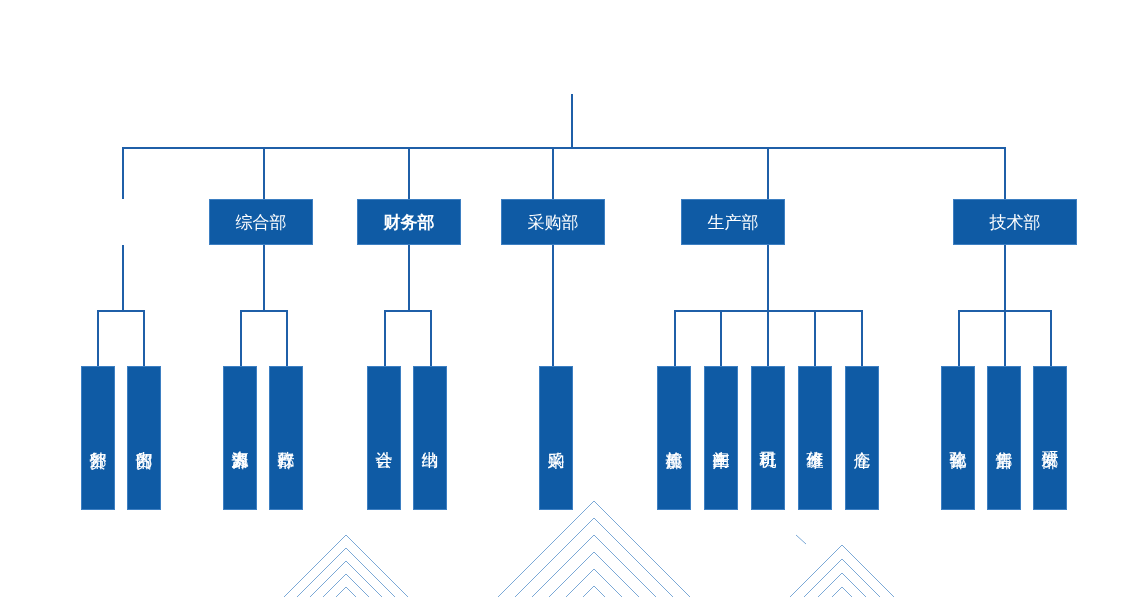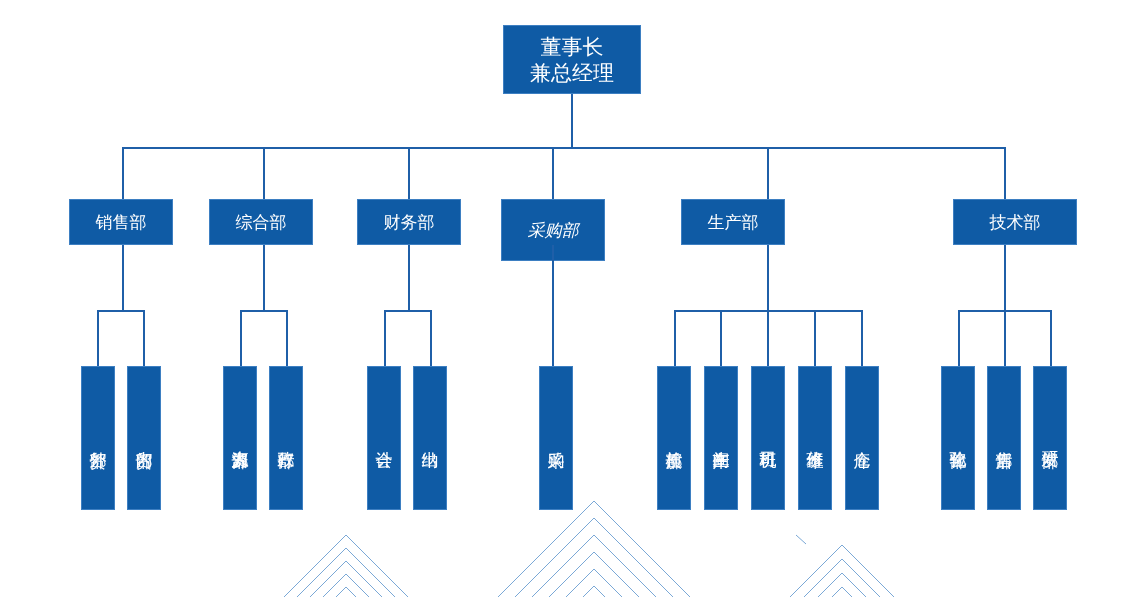--- a/index.html
+++ b/index.html
@@ -74,45 +74,38 @@
       <polyline points="546,600 594,552 642,600" fill="none" stroke="#7aa8d6" stroke-width="1"></polyline>
       <polyline points="563,600 594,569 625,600" fill="none" stroke="#7aa8d6" stroke-width="1"></polyline>
       <polyline points="580,600 594,586 608,600" fill="none" stroke="#7aa8d6" stroke-width="1"></polyline>
       <polyline points="787,600 842,545 897,600" fill="none" stroke="#7aa8d6" stroke-width="1"></polyline>
       <polyline points="801,600 842,559 883,600" fill="none" stroke="#7aa8d6" stroke-width="1"></polyline>
       <polyline points="815,600 842,573 869,600" fill="none" stroke="#7aa8d6" stroke-width="1"></polyline>
       <polyline points="829,600 842,587 855,600" fill="none" stroke="#7aa8d6" stroke-width="1"></polyline>
       <line x1="796" y1="535" x2="806" y2="544" stroke="#7aa8d6" stroke-width="1"></line>
     </svg>
 
-  <div class="node node-top" style="left:503px;top:25px;width:138px;height:69px;">
-    <span>董事长</span>
-    <span>兼总经理</span>
-  </div>
 
   <div class="line" style="left:571px;top:94px;width:2px;height:55px;"></div>
   <div class="line" style="left:122px;top:147px;width:884px;height:2px;"></div>
 
   <div class="line" style="left:122px;top:147px;width:2px;height:52px;"></div>
   <div class="line" style="left:263px;top:147px;width:2px;height:52px;"></div>
   <div class="line" style="left:408px;top:147px;width:2px;height:52px;"></div>
   <div class="line" style="left:552px;top:147px;width:2px;height:52px;"></div>
   <div class="line" style="left:767px;top:147px;width:2px;height:52px;"></div>
   <div class="line" style="left:1004px;top:147px;width:2px;height:52px;"></div>
 
-  <div class="node node-dept" style="left:69px;top:199px;width:104px;height:46px;">
-    <span>销售部</span>
-  </div>
   <div class="node node-dept" style="left:209px;top:199px;width:104px;height:46px;">
     <span>综合部</span>
   </div>
-  <div class="node node-dept" style="left:357px;top:199px;width:104px;height:46px;">
+  <div class="node node-dept" style="left:357px;top:199px;width:104px;height:46px;font-weight:bold;">
     <span>财务部</span>
   </div>
-  <div class="node node-dept" style="left:501px;top:199px;width:104px;height:62px;font-style:italic;">
+  <div class="node node-dept" style="left:501px;top:199px;width:104px;height:46px;">
     <span>采购部</span>
   </div>
   <div class="node node-dept" style="left:681px;top:199px;width:104px;height:46px;">
     <span>生产部</span>
   </div>
   <div class="node node-dept" style="left:953px;top:199px;width:124px;height:46px;">
     <span>技术部</span>
   </div>
 
   <div class="line" style="left:122px;top:245px;width:2px;height:66px;"></div>

